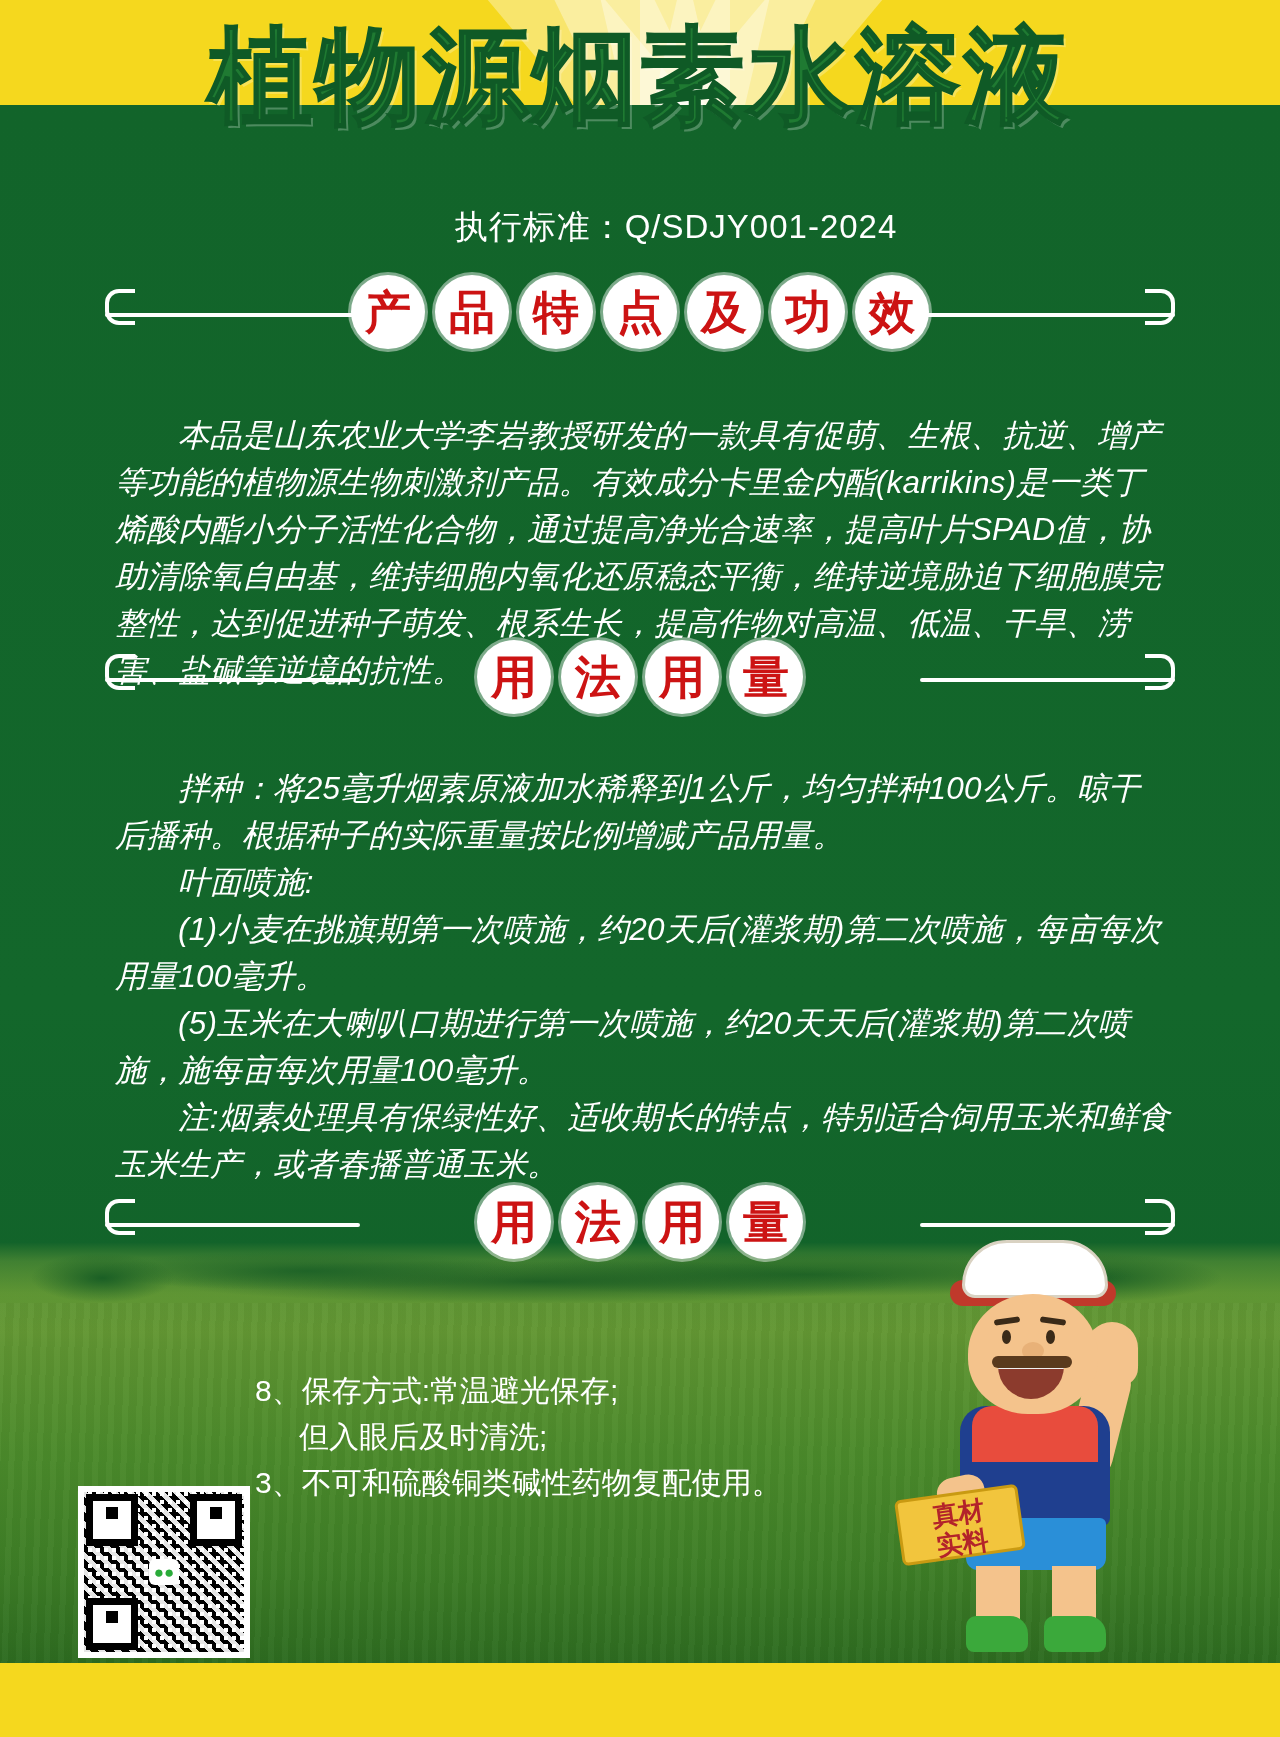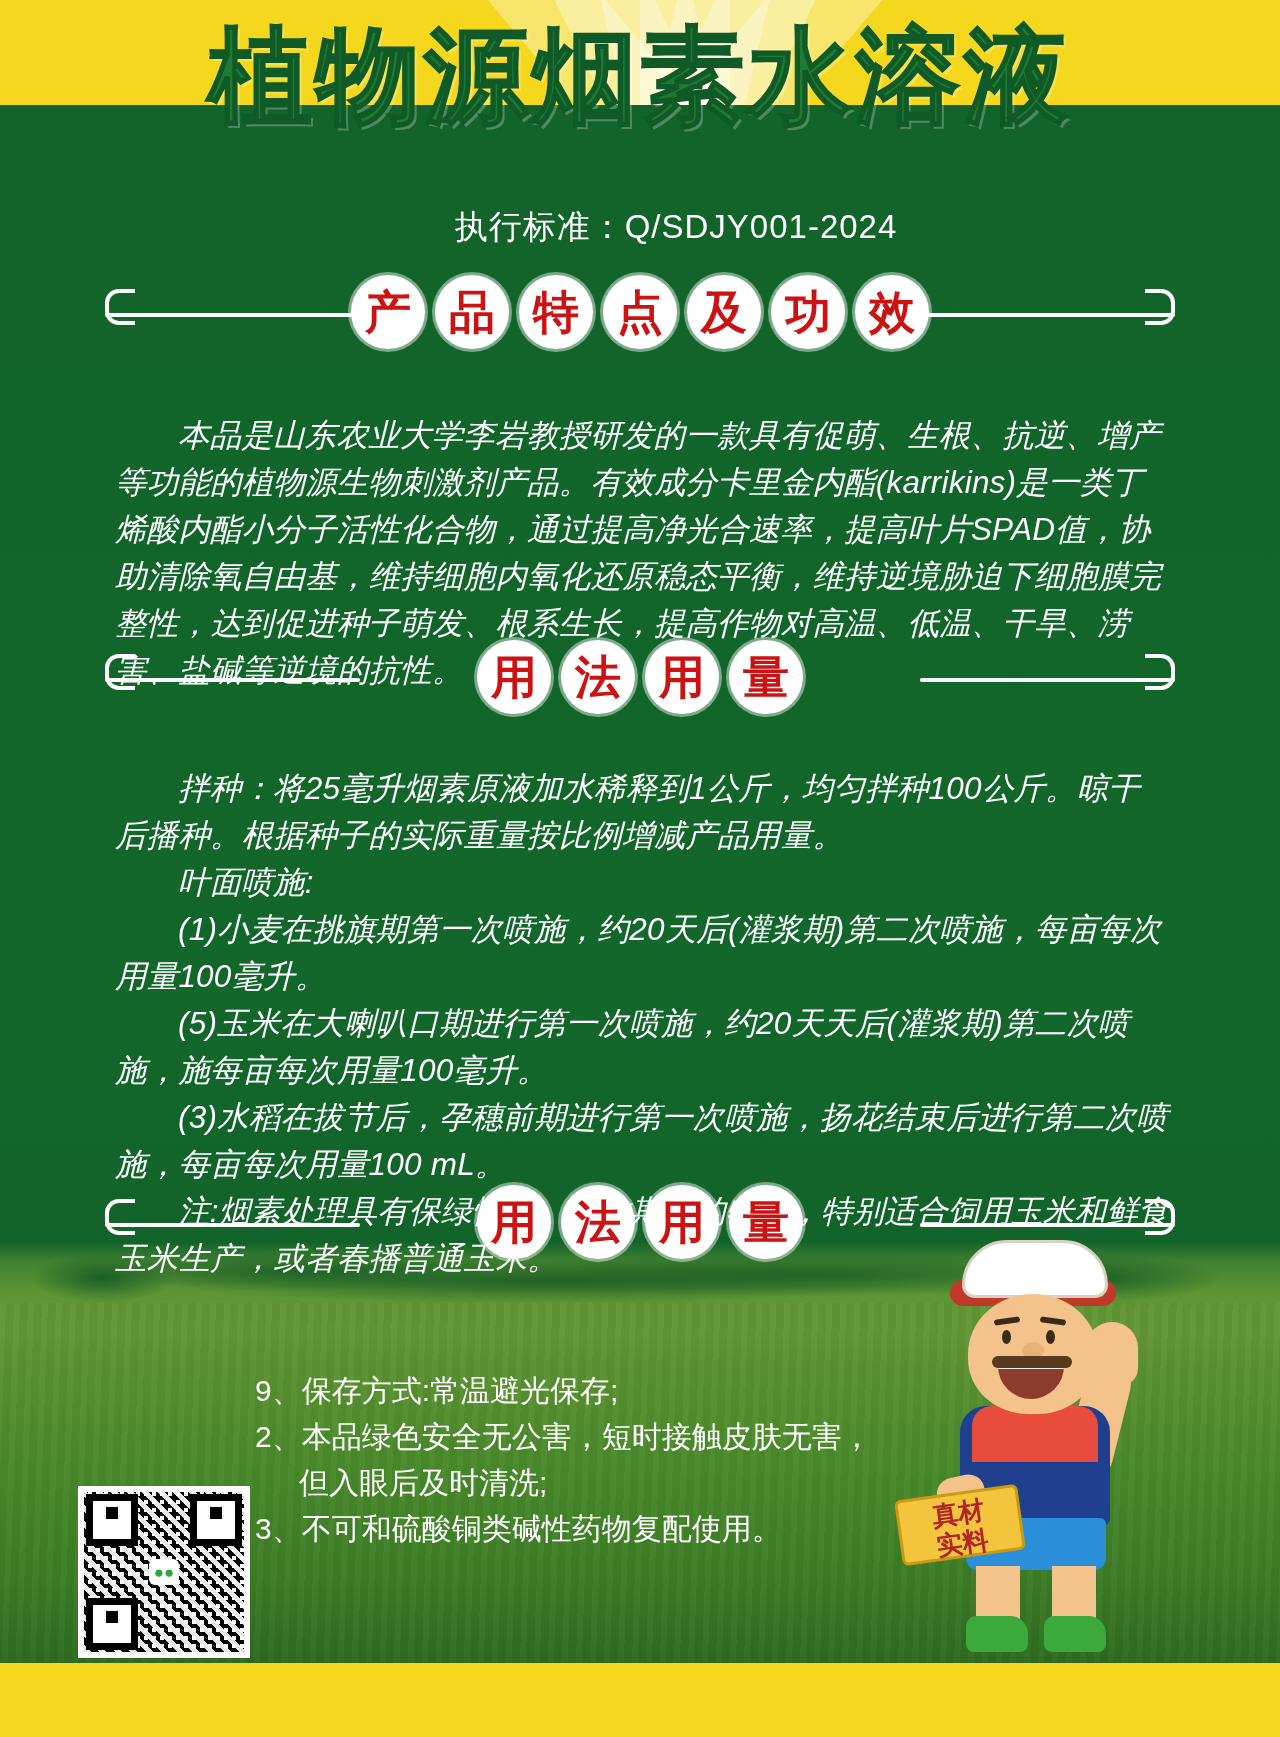--- a/index.html
+++ b/index.html
@@ -475,40 +475,38 @@
       <div class="ch">用</div>
       <div class="ch">量</div>
     </div>
   </div>
 
   <div class="body-text" style="left: 115px; top: 765px; width: 1055px;">
     <p class="indent">拌种：将25毫升烟素原液加水稀释到1公斤，均匀拌种100公斤。晾干后播种。根据种子的实际重量按比例增减产品用量。</p>
     <p class="indent">叶面喷施:</p>
     <p class="indent">(1)小麦在挑旗期第一次喷施，约20天后(灌浆期)第二次喷施，每亩每次用量100毫升。</p>
     <p class="indent">(5)玉米在大喇叭口期进行第一次喷施，约20天天后(灌浆期)第二次喷施，施每亩每次用量100毫升。</p>
-    <p class="indent">(3)水稻在拔节后，孕穗前期进行第一次喷施，扬花结束后进行第二次喷施，每亩每次用量100 mL。</p>
     <p class="indent">注:烟素处理具有保绿性好、适收期长的特点，特别适合饲用玉米和鲜食玉米生产，或者春播普通玉米。</p>
   </div>
 
   <div class="ribbon" style="top: 1185px;">
     <div class="cap-left"></div>
     <div class="line-left"></div>
     <div class="line-right"></div>
     <div class="cap-right"></div>
     <div class="chars">
       <div class="ch">用</div>
       <div class="ch">法</div>
       <div class="ch">用</div>
       <div class="ch">量</div>
     </div>
   </div>
 
   <div class="notes">
-    <div class="row">9、保存方式:常温避光保存;</div>
-    <div class="row">2、本品绿色安全无公害，短时接触皮肤无害，</div>
+    <div class="row">8、保存方式:常温避光保存;</div>
     <div class="row sub">但入眼后及时清洗;</div>
     <div class="row">3、不可和硫酸铜类碱性药物复配使用。</div>
   </div>
 
   <div class="qr">
     <div class="qr-inner">
       <div class="qr-eye" style="left:2px; top:2px;">
           <i></i>
         </div>
       <div class="qr-eye" style="right:2px; top:2px;">

